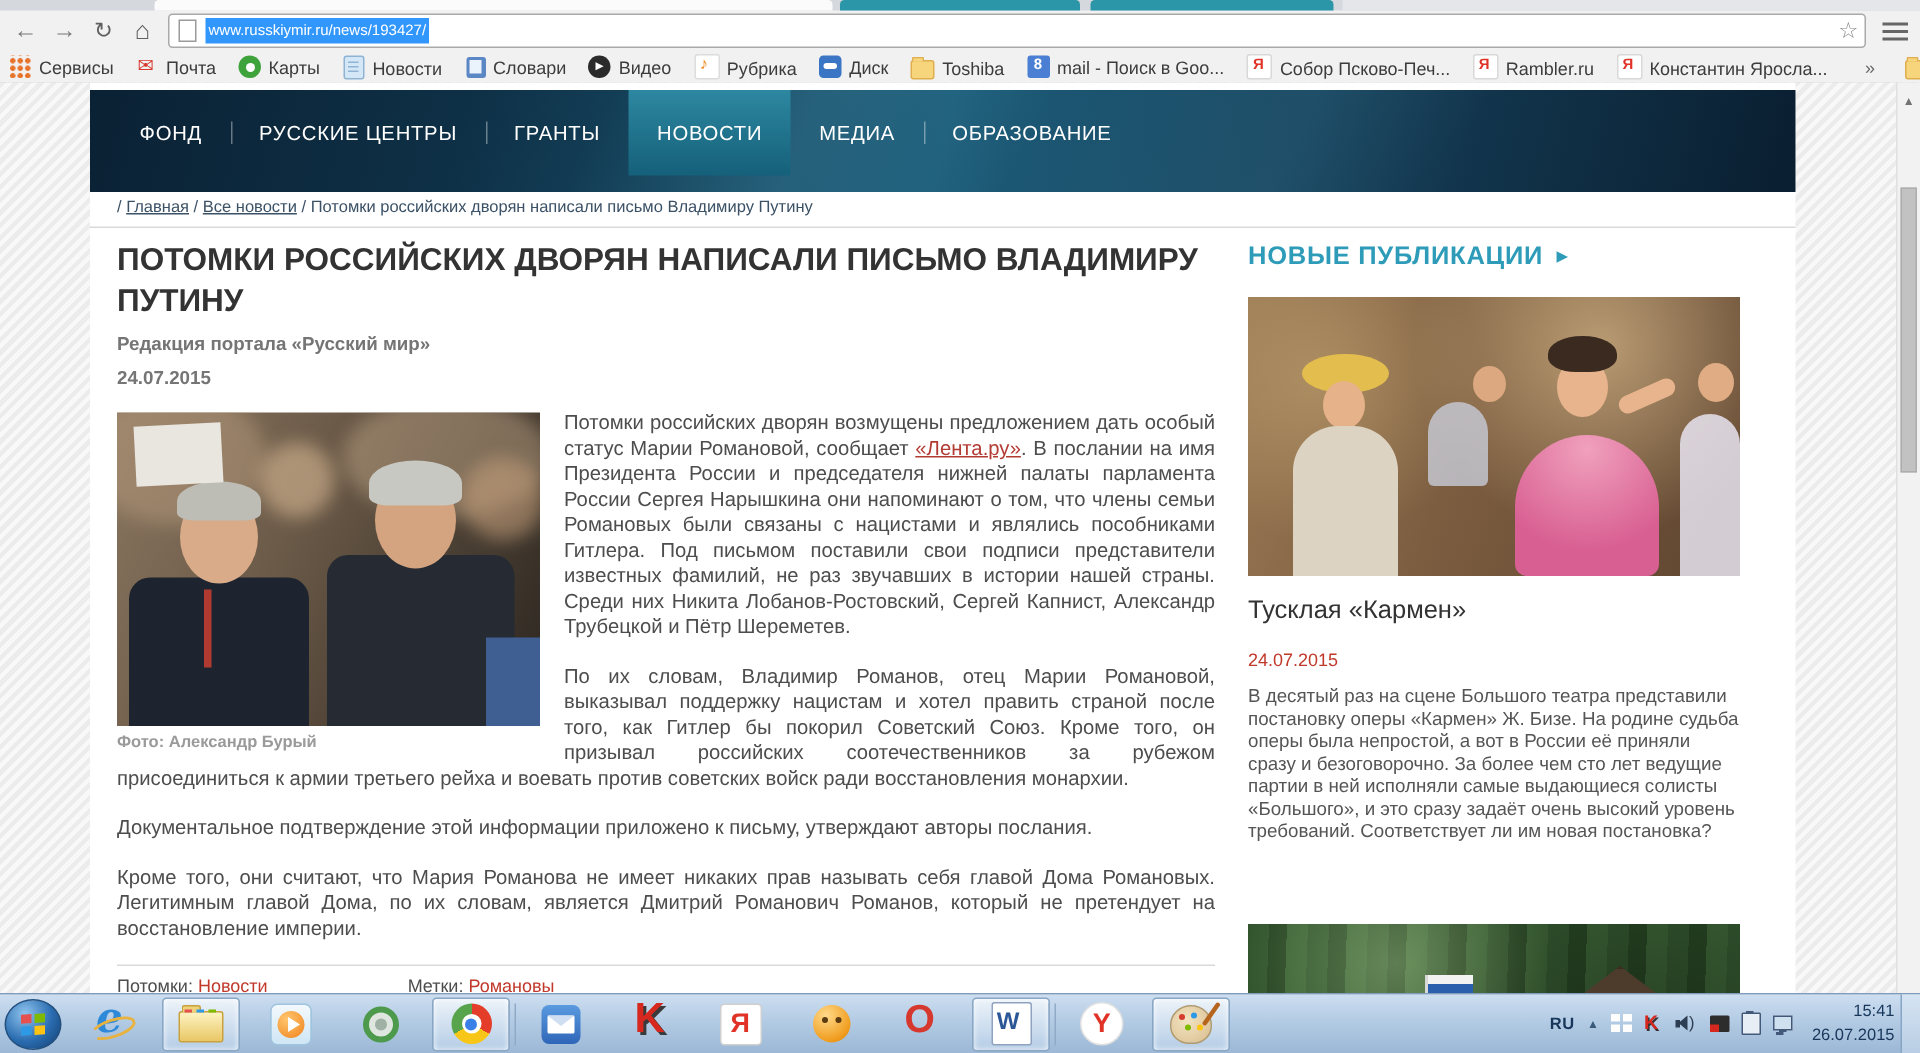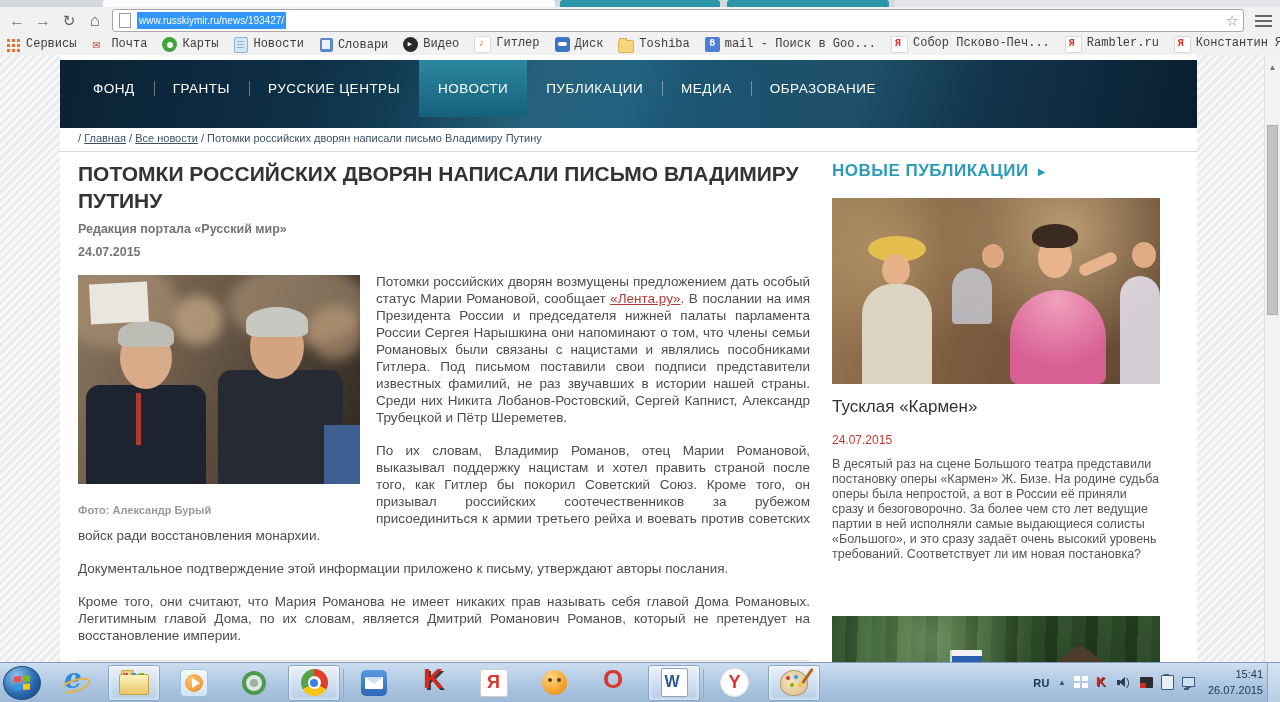--- a/index.html
+++ b/index.html
@@ -21,21 +21,21 @@
   #omnibox{flex:1;display:flex;align-items:center;height:21px;margin:0 8px 0 4px;background:#fff;
     border:1px solid #a9a9a9;border-radius:3px;padding:0 4px;}
   #omni-doc{width:10px;height:13px;border:1px solid #9a9a9a;background:#fff;margin:0 6px 0 2px;flex:none;}
   #omni-url{font-size:10px;line-height:17px;color:#fff;background:#3297fd;padding:0 2px;white-space:nowrap;}
   #star-icon{margin-left:auto;font-size:15px;color:#8b8b8b;line-height:20px;}
   #menu-icon{width:20px;height:18px;position:relative;margin-left:2px;}
   #menu-icon::before{content:"";position:absolute;left:1px;top:3px;width:17px;height:2.6px;background:#666;
     box-shadow:0 5px 0 #666,0 10px 0 #666;}
   #bookmarksbar{display:flex;align-items:center;height:21px;padding:0 8px 0 6px;background:#f1f1f2;
     border-bottom:1px solid #cacaca;font-size:12px;color:#3c3c3c;white-space:nowrap;overflow:hidden;}
-  .bm{display:flex;align-items:flex-start;margin-right:15px;flex:none;font-family:Liberation Mono, monospace;}
+  .bm{display:flex;align-items:flex-end;margin-right:15px;flex:none;}
   .bm-ico{width:15px;height:15px;margin-right:5px;position:relative;flex:none;display:inline-block;}
   #bm-spacer{flex:1;}
   #bm-chevron{color:#666;margin:0 10px;font-size:12px;}
   #bm-sep{width:1px;height:14px;background:#c6c6c6;margin-right:10px;}
   .i-apps-grid-icon{background:radial-gradient(circle,#e8742c 1.7px,transparent 1.9px);background-size:5px 5px;background-position:0 1px;}
   .i-mail-icon::before{content:"✉";position:absolute;left:1px;top:-1px;font-size:13px;color:#d63a2f;}
   .i-maps-icon{background:#3fa33c;border-radius:50%;}
   .i-maps-icon::before{content:"";position:absolute;inset:4.5px;background:#fff;border-radius:50%;}
   .i-news-icon{background:#d4e7f7;border:1px solid #8fb3d3;border-radius:2px;width:12px;height:14px;margin-left:1px;}
   .i-news-icon::before{content:"";position:absolute;left:2px;top:3px;width:7px;height:1.5px;background:#8fb3d3;
@@ -76,21 +76,21 @@
   #article h1{margin:2px 0 8px;font-size:21px;line-height:27px;color:#333;font-weight:bold;}
   .byline{font-size:12.5px;font-weight:bold;color:#757575;margin:0 0 9px;}
   .art-date{font-size:12.5px;font-weight:bold;color:#757575;margin:0 0 14px;}
   #photo-fig{float:left;width:282px;margin:2px 16px 8px 0;}
   #photo-img{position:relative;width:282px;height:209px;overflow:hidden;
     background:linear-gradient(115deg,#8a7660 0%,#6b5a48 40%,#453b30 75%,#2c2620 100%);}
   .blob{position:absolute;border-radius:50%;filter:blur(6px);}
   .suit{position:absolute;border-radius:14px 14px 0 0;}
   .head{position:absolute;border-radius:50%;}
   .hair{position:absolute;border-radius:50% 50% 20% 20%;}
-  #photo-cap{font-size:11px;font-weight:bold;color:#9a9a9a;margin-top:20px;line-height:13px;}
+  #photo-cap{font-size:11px;font-weight:bold;color:#9a9a9a;margin-top:5px;line-height:13px;}
   #article p{font-size:13.5px;line-height:17px;color:#4d4d4d;text-align:justify;margin:0 0 16px;}
   #article p a{color:#b23b34;text-decoration:underline;cursor:pointer;}
   #tags-row{margin-top:6px;font-size:12px;color:#4d4d4d;white-space:nowrap;}
   #tags-row .red{color:#c0392b;cursor:pointer;}
   #tags-row .grp2{margin-left:90px;}
 
   
   #sidebar{width:328px;flex:none;margin-left:22px;}
   #sb-head{display:flex;align-items:center;margin:3px 0 17px;}
   #sb-head h2{margin:0;font-size:17px;letter-spacing:.5px;color:#2e9cb8;font-weight:bold;}
@@ -245,21 +245,21 @@
         <div class="bm">
           <span class="bm-ico i-dict-icon"></span>
           <span>Словари</span>
         </div>
         <div class="bm">
           <span class="bm-ico i-video-icon"></span>
           <span>Видео</span>
         </div>
         <div class="bm">
           <span class="bm-ico i-music-icon"></span>
-          <span>Гитлер</span>
+          <span>Рубрика</span>
         </div>
         <div class="bm">
           <span class="bm-ico i-disk-icon"></span>
           <span>Диск</span>
         </div>
         <div class="bm">
           <span class="bm-ico i-folder-icon"></span>
           <span>Toshiba</span>
         </div>
         <div class="bm">
@@ -287,24 +287,23 @@
       </div>
   </header>
 
   <div id="page">
     <div id="content">
 
       <nav id="mainnav">
         <ul>
 
         <li>ФОНД</li>
+            <li>РУССКИЕ ЦЕНТРЫ</li>
             <li>ГРАНТЫ</li>
-            <li>РУССКИЕ ЦЕНТРЫ</li>
             <li class="active">НОВОСТИ</li>
-            <li>ПУБЛИКАЦИИ</li>
             <li>МЕДИА</li>
             <li>ОБРАЗОВАНИЕ</li>
           </ul>
       </nav>
 
       <div id="breadcrumb">
         <span>/</span>
         <a>Главная</a>
         <span>/</span>
         <a>Все новости</a>

